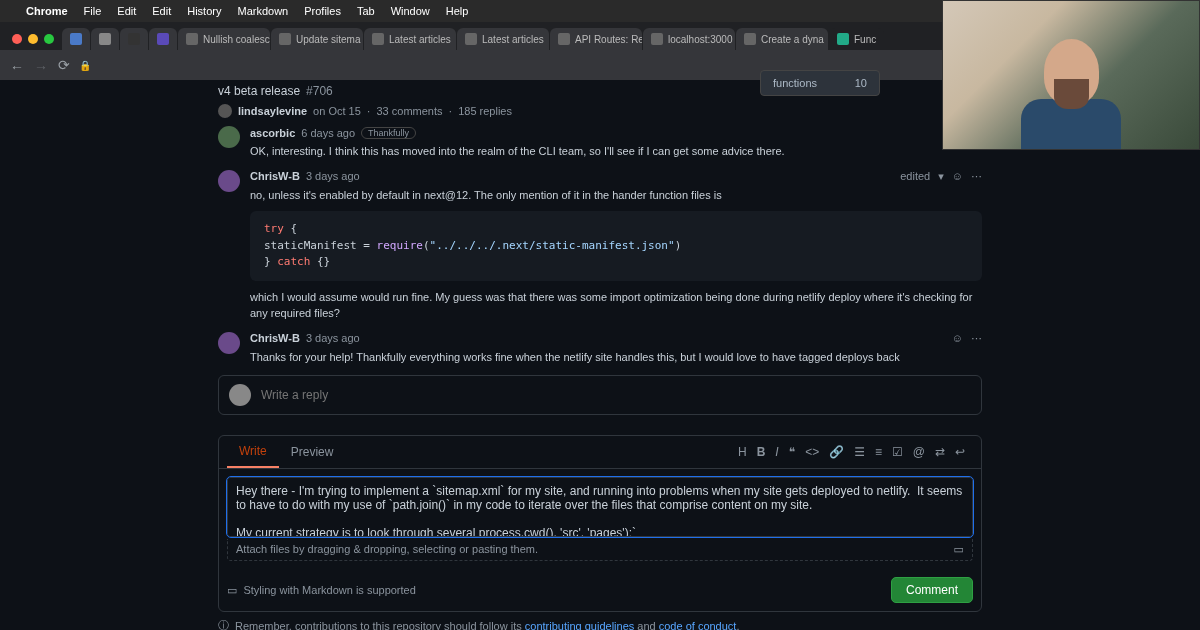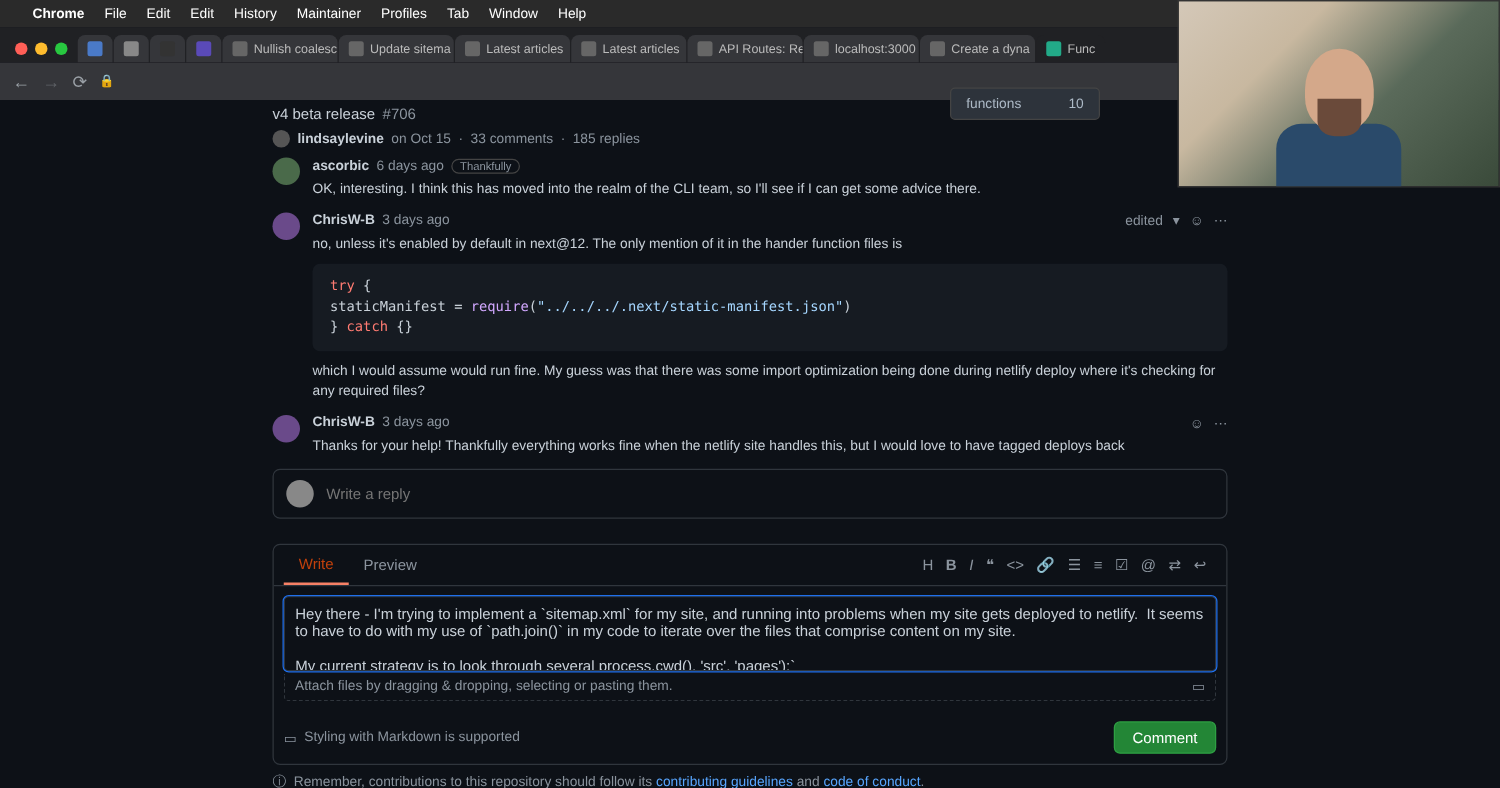--- a/index.html
+++ b/index.html
@@ -44,21 +44,21 @@
 .discussion-meta .avatar { width: 14px; height: 14px; border-radius: 50%; background: #555; }
 
 .comments { padding: 0 218px; }
 .comment { display: flex; gap: 10px; margin-bottom: 10px; position: relative; }
 .comment .av { width: 22px; height: 22px; border-radius: 50%; background: #6a4a8a; flex-shrink: 0; }
 .comment .av.g { background: #4a6a4a; }
 .comment .body { flex: 1; }
 .comment .hdr { display: flex; align-items: center; gap: 6px; font-size: 11px; margin-bottom: 4px; }
 .comment .hdr .user { font-weight: 600; color: #c9d1d9; }
 .comment .hdr .time { color: #8b949e; }
-.comment .hdr .right { margin-left: auto; display: flex; gap: 8px; color: #8b949e; align-items: flex-end; font-size: 11px; }
+.comment .hdr .right { margin-left: auto; display: flex; gap: 8px; color: #8b949e; align-items: center; font-size: 11px; }
 .comment .text { font-size: 11px; color: #c9d1d9; line-height: 1.5; }
 .comment .label { border: 1px solid #444; border-radius: 10px; padding: 0 6px; font-size: 9px; color: #8b949e; }
 
 .code-block { background: #161b22; border-radius: 6px; padding: 10px 14px; margin: 8px 0; font-family: ui-monospace, monospace; font-size: 11px; line-height: 1.5; }
 .code-block .kw { color: #ff7b72; }
 .code-block .fn { color: #d2a8ff; }
 .code-block .str { color: #a5d6ff; }
 
 .reply-box { border: 1px solid #30363d; border-radius: 6px; padding: 8px 10px; display: flex; align-items: center; gap: 10px; margin-top: 4px; }
 .reply-box .av { width: 22px; height: 22px; border-radius: 50%; background: #888; }
@@ -82,21 +82,21 @@
 </head>
 <body>
 
 <div class="menubar">
   <span class="apple"></span>
   <span style="font-weight:600">Chrome</span>
   <span>File</span>
   <span>Edit</span>
   <span>Edit</span>
   <span>History</span>
-  <span>Maintainer</span>
+  <span>Markdown</span>
   <span>Profiles</span>
   <span>Tab</span>
   <span>Window</span>
   <span>Help</span>
   <div class="right">
     <span>14</span>
     <span>11:32 AM</span>
   </div>
 </div>
 

